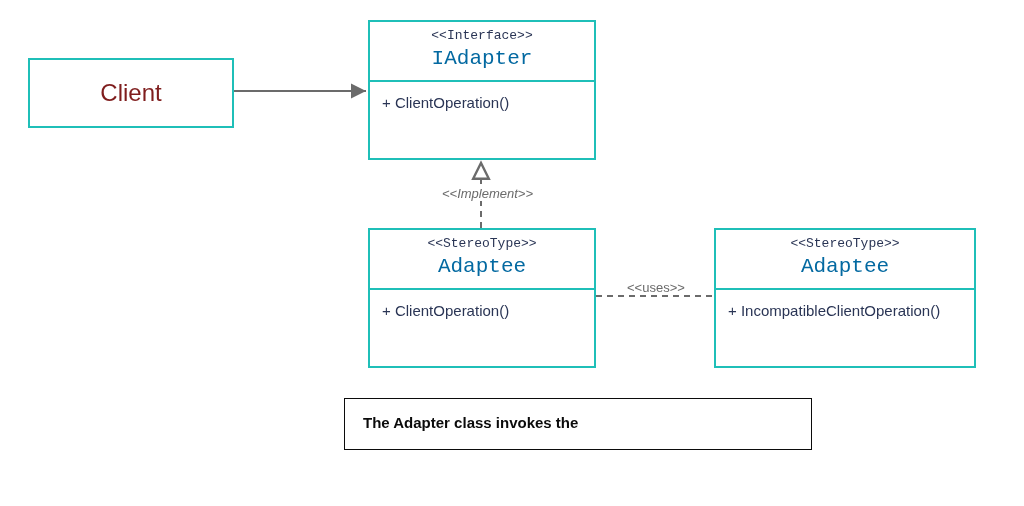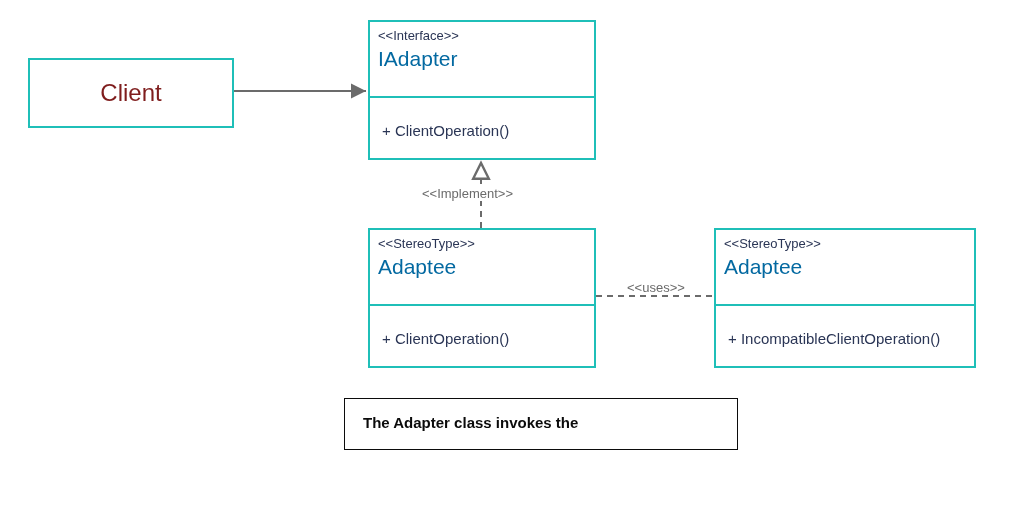--- a/index.html
+++ b/index.html
@@ -17,33 +17,35 @@
     inset: 0;
   }
   .uml-box {
     position: absolute;
     border: 2px solid #1fbfb8;
     background: #ffffff;
     box-sizing: border-box;
   }
   .uml-header {
     border-bottom: 2px solid #1fbfb8;
-    padding: 6px 8px 24px;
+    text-align: center;
+    padding: 6px 8px 8px;
     line-height: 1.3;
+    font-family: Liberation Mono, monospace;
   }
   .uml-stereo {
     font-size: 13px;
     color: #2a3555;
   }
   .uml-name {
     font-size: 21px;
     color: #0369a1;
   }
   .uml-body {
-    padding: 24px 12px;
+    padding: 12px 12px;
     font-size: 15px;
     color: #2a3555;
     text-align: left;
   }
   .client-box {
     position: absolute;
     border: 2px solid #1fbfb8;
     background: #ffffff;
     box-sizing: border-box;
     display: flex;
@@ -107,21 +109,21 @@
   <div class="uml-box" style="left:368px; top:20px; width:228px; height:140px;">
     <div class="uml-header">
       <div class="uml-stereo">&lt;&lt;Interface&gt;&gt;</div>
       <div class="uml-name">IAdapter</div>
     </div>
     <div class="uml-body">
       <div>+ ClientOperation()</div>
     </div>
   </div>
 
-  <div class="rel-label" style="left:420px; top:186px;">&lt;&lt;Implement&gt;&gt;</div>
+  <div class="rel-label" style="left:440px; top:186px;font-style:italic;">&lt;&lt;Implement&gt;&gt;</div>
 
   <div class="uml-box" style="left:368px; top:228px; width:228px; height:140px;">
     <div class="uml-header">
       <div class="uml-stereo">&lt;&lt;StereoType&gt;&gt;</div>
       <div class="uml-name">Adaptee</div>
     </div>
     <div class="uml-body">
       <div>+ ClientOperation()</div>
     </div>
   </div>
@@ -131,17 +133,17 @@
   <div class="uml-box" style="left:714px; top:228px; width:262px; height:140px;">
     <div class="uml-header">
       <div class="uml-stereo">&lt;&lt;StereoType&gt;&gt;</div>
       <div class="uml-name">Adaptee</div>
     </div>
     <div class="uml-body">
       <div>+ IncompatibleClientOperation()</div>
     </div>
   </div>
 
-  <div class="note-box" style="left:344px; top:398px; width:394px;">
+  <div class="note-box" style="left:344px; top:398px; width:468px;">
     <div>The Adapter class invokes the</div>
   </div>
 
 </div>
 
 </body></html>

